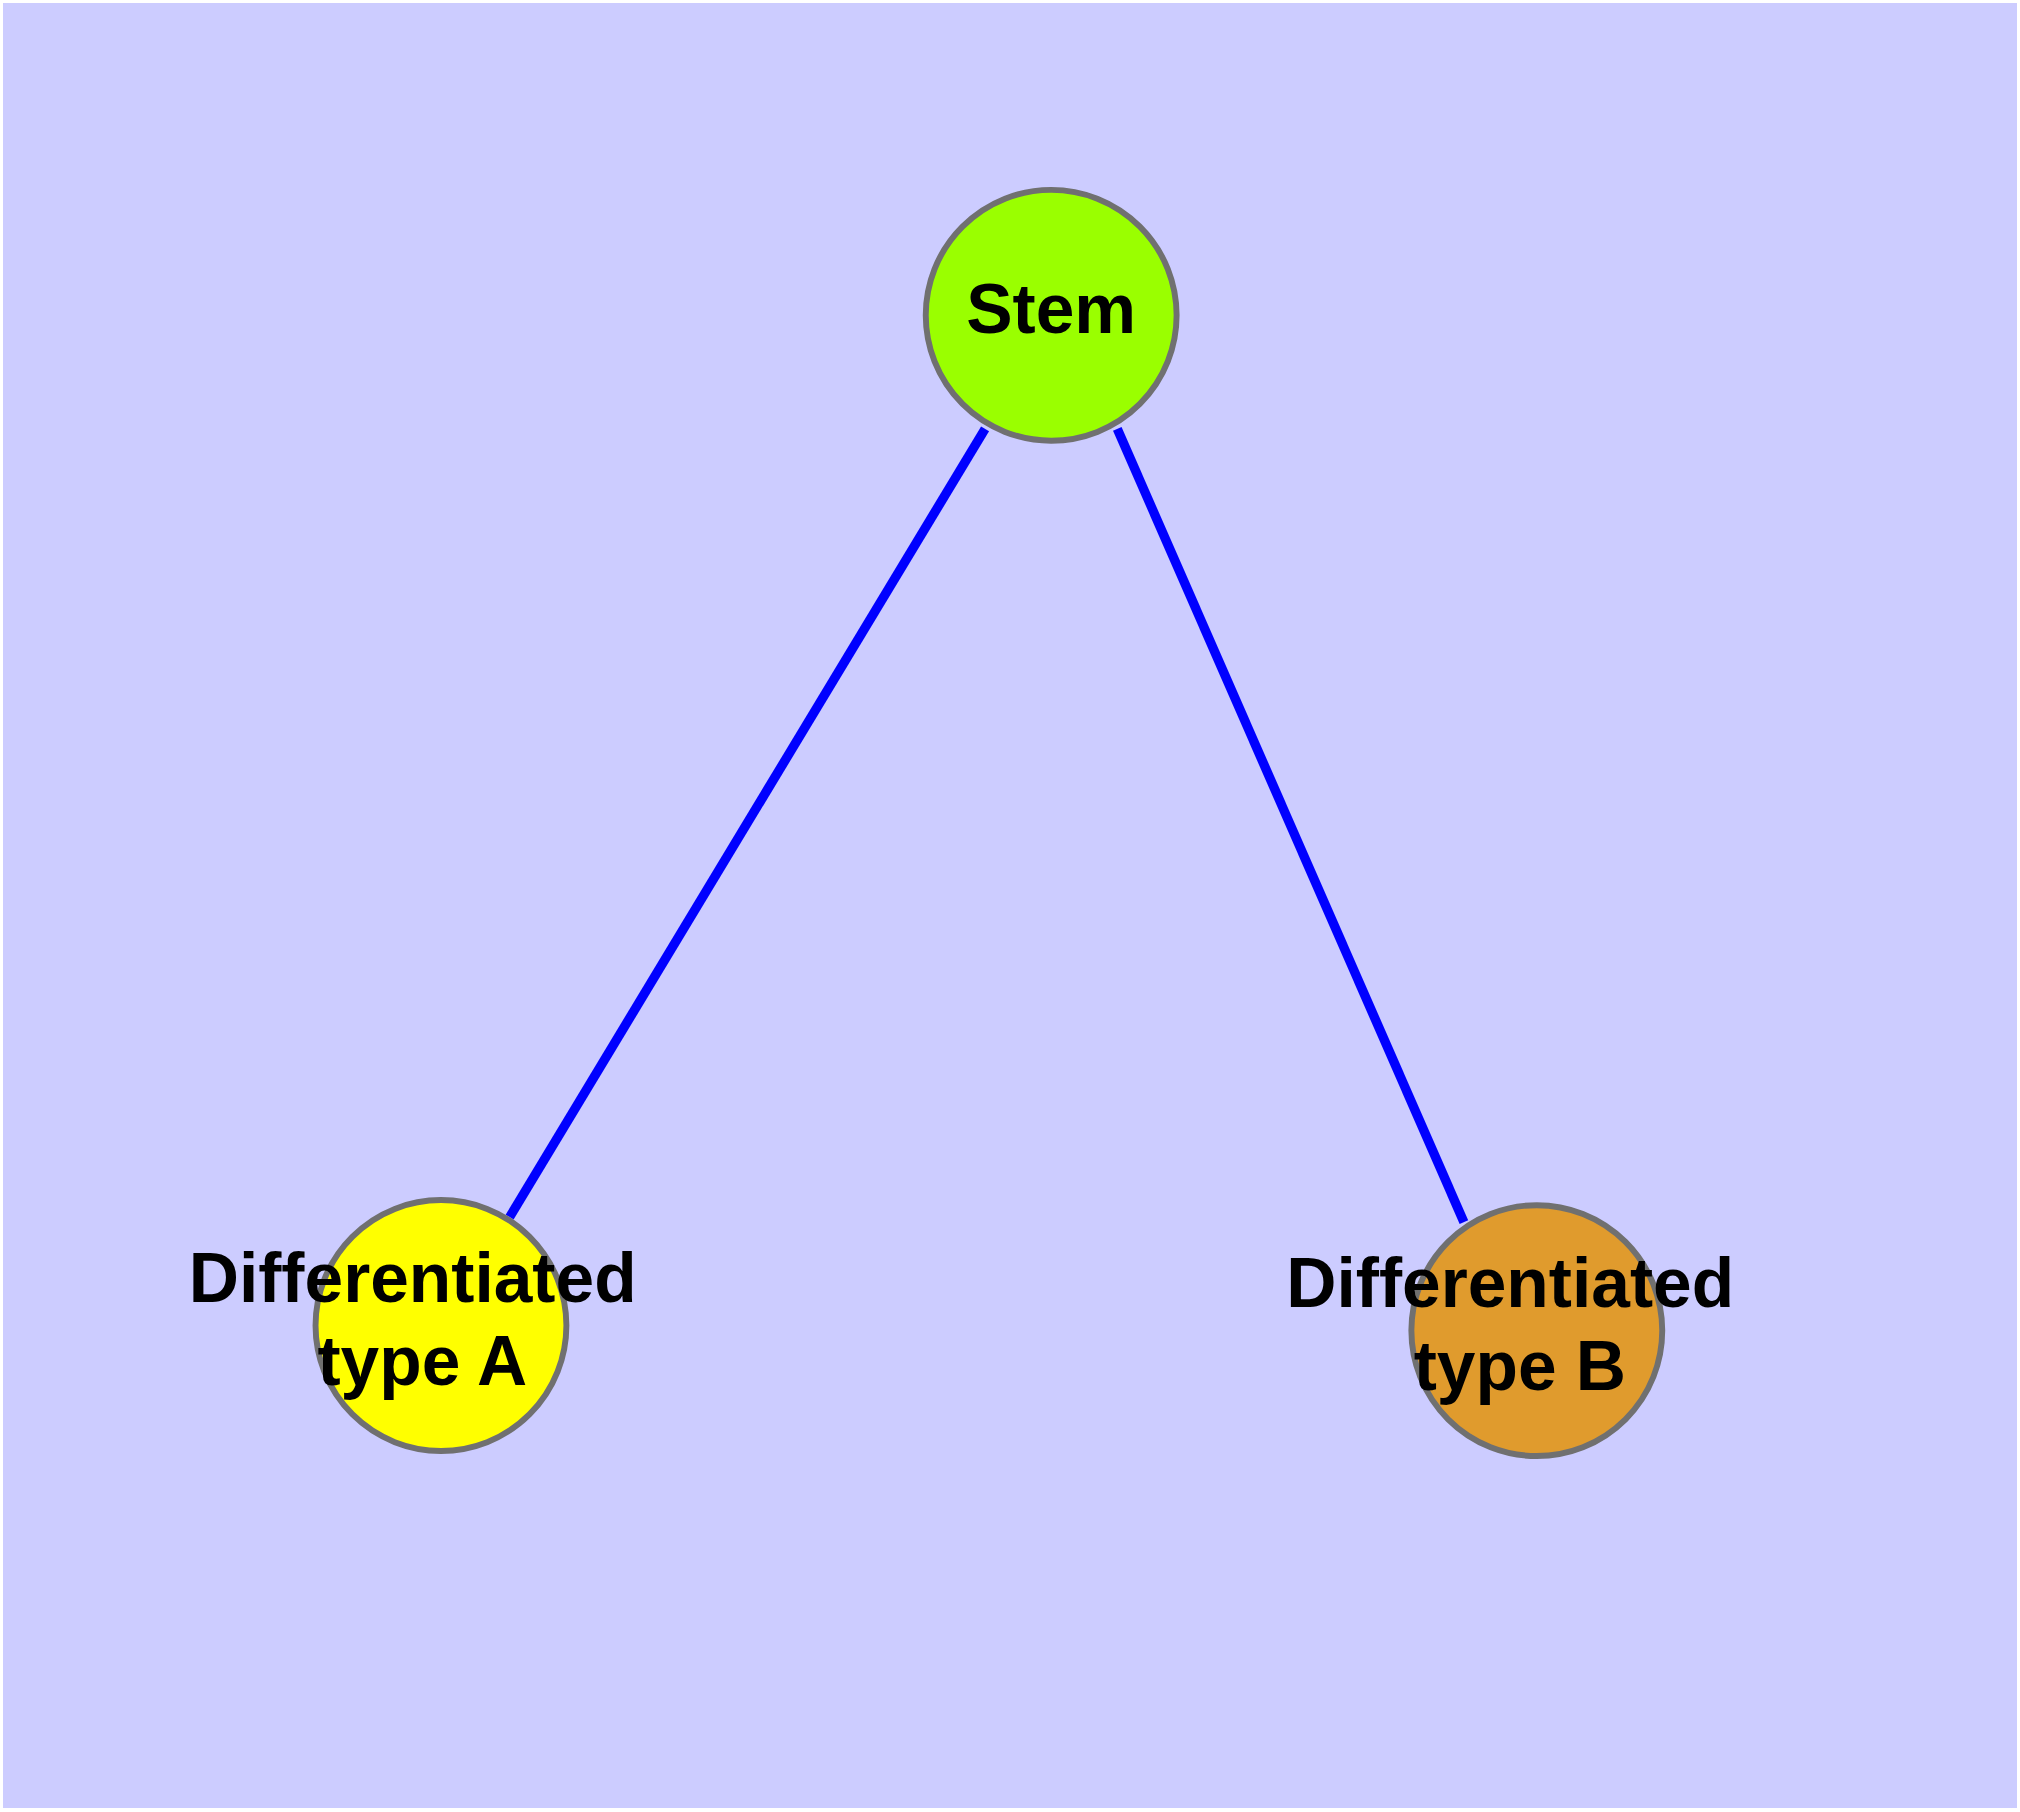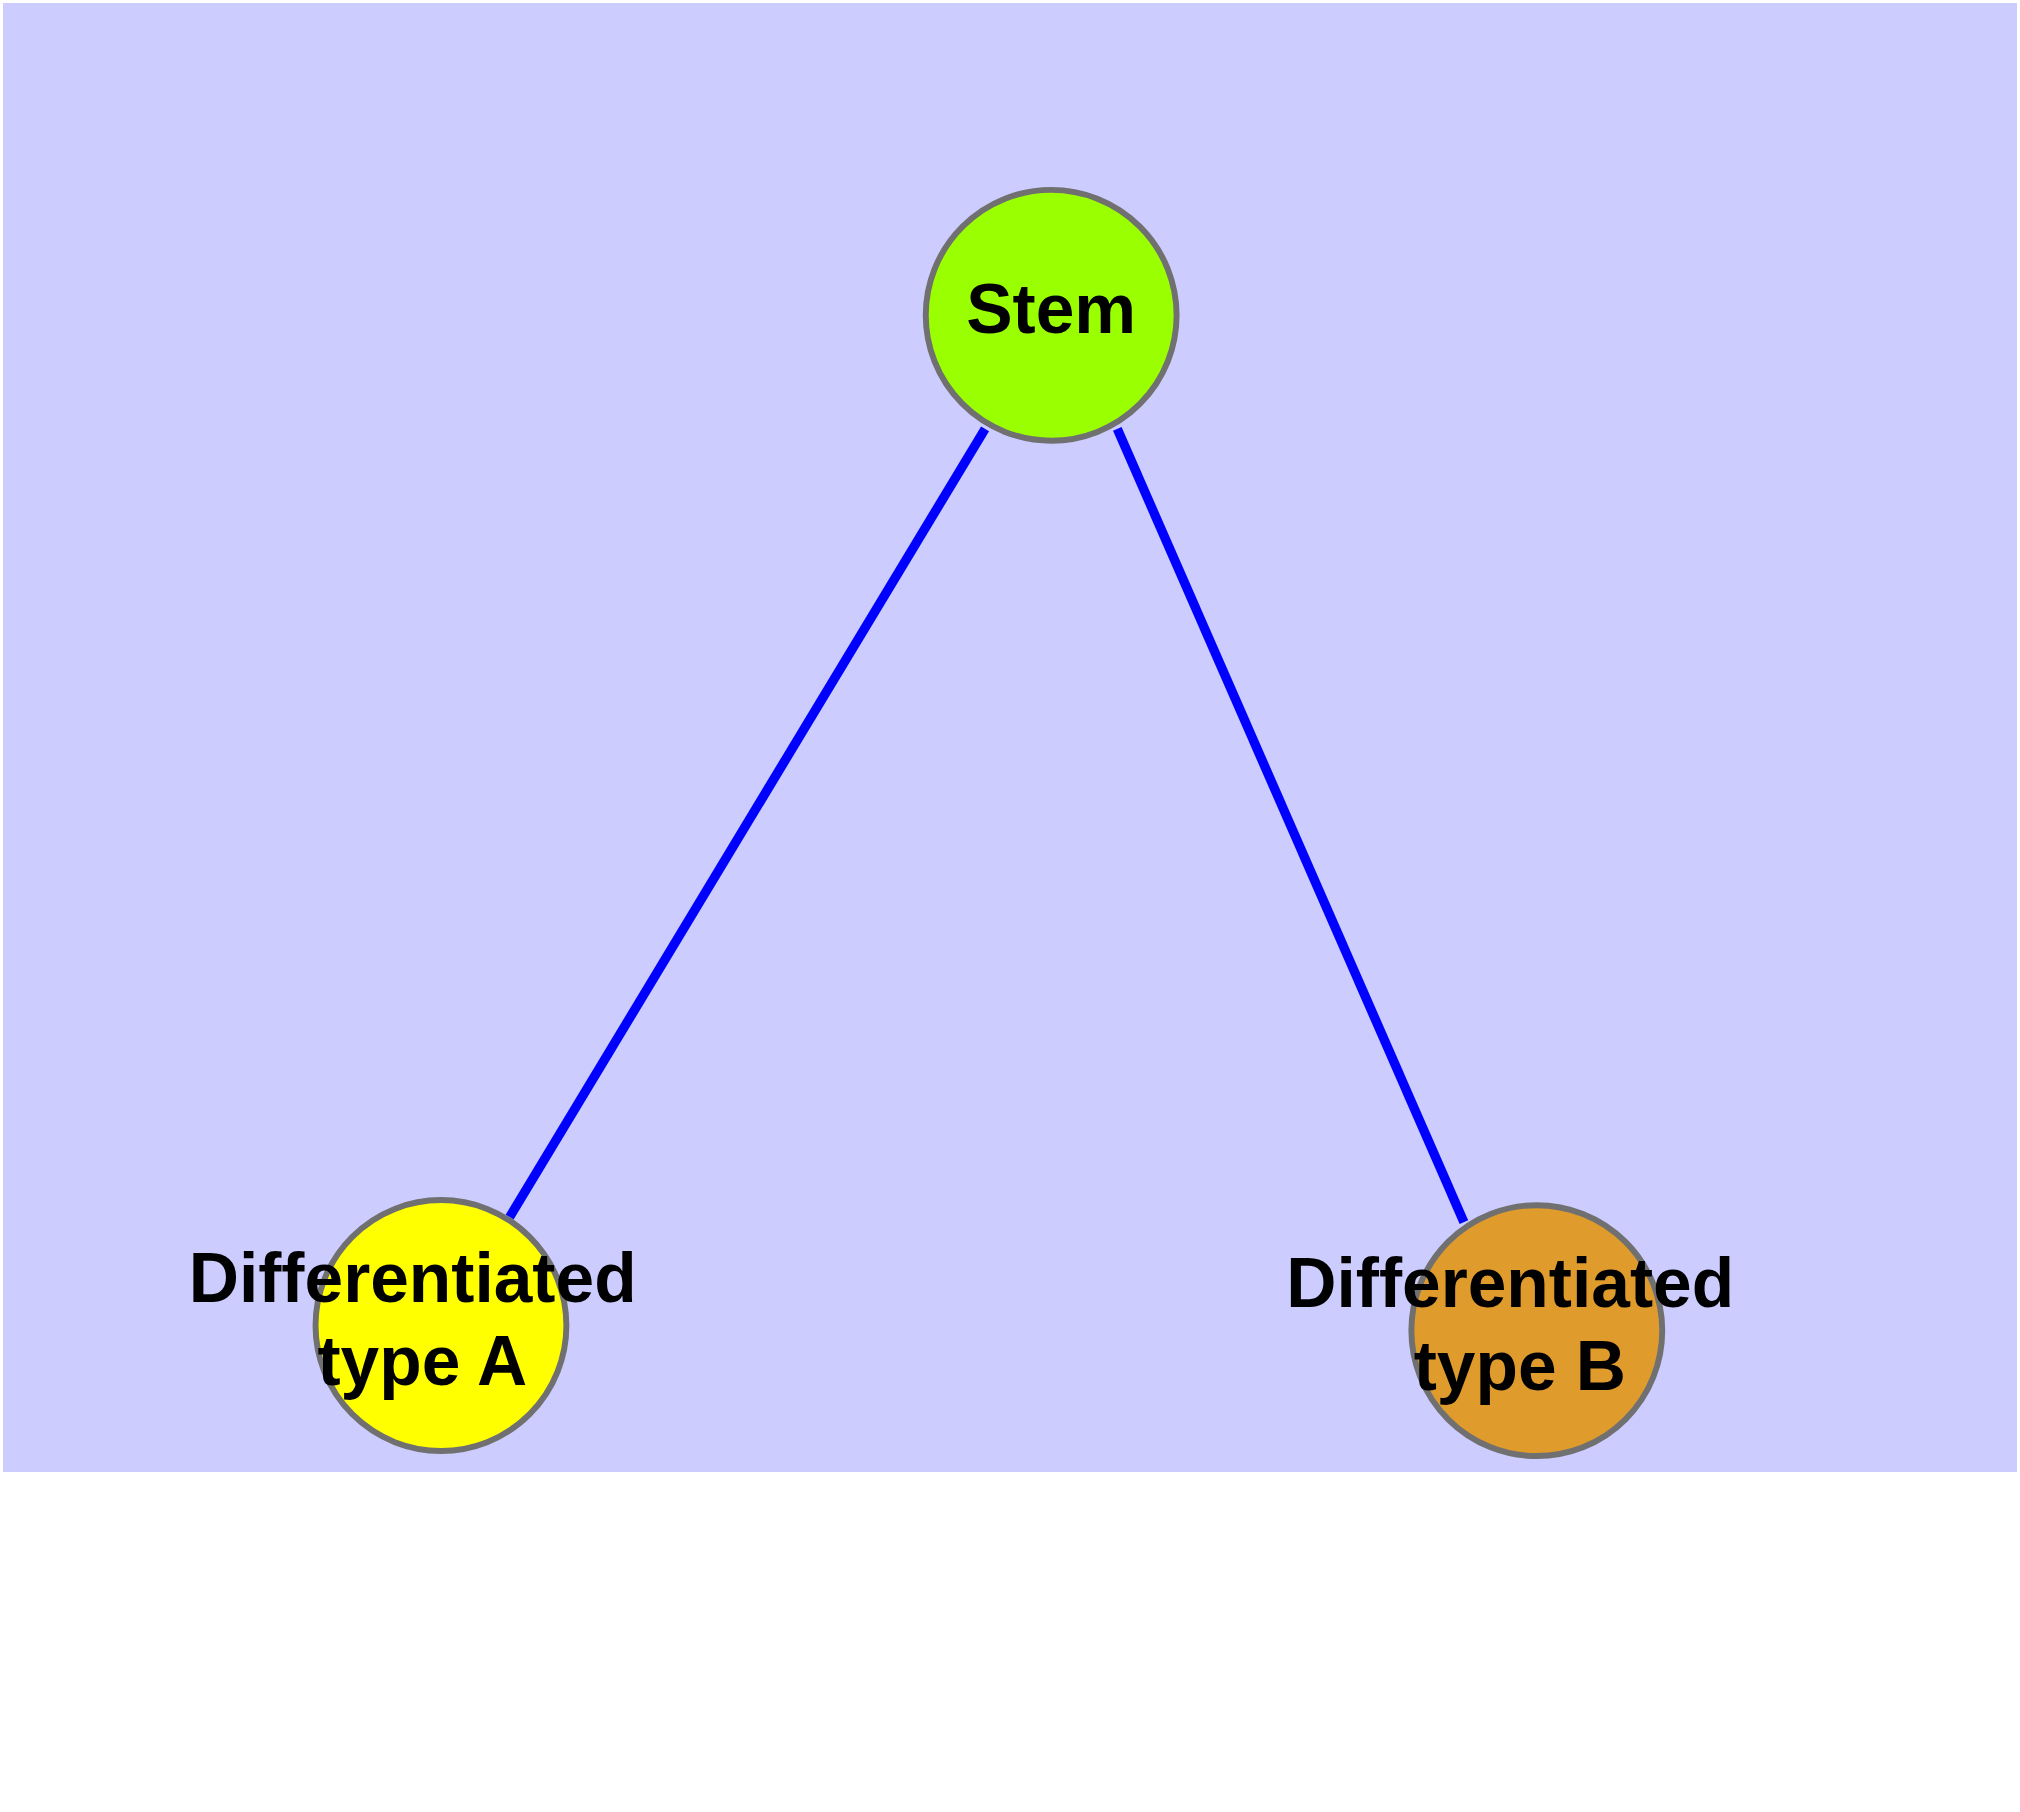--- a/index.html
+++ b/index.html
@@ -49,21 +49,21 @@
   .edge-line {
     stroke: #0000ff;
     stroke-width: 11;
     stroke-linecap: butt;
     fill: none;
   }
 </style>
 </head>
 <body>
 
-<div id="canvas" style="width: 2021px; height: 1472px;">
+<div id="canvas" style="width: 2021px; height: 1812px;">
   <div id="plot-area" style="background: rgb(204, 204, 255);"></div>
 
   <svg id="graph-svg" viewBox="0 0 2384 2138" style="width: 2021px; height: 1812px;">
 
     <g>
       <line class="edge-line" x1="1162" y1="506" x2="601" y2="1436" stroke="#0000ff"></line>
       <line class="edge-line" x1="1318" y1="506" x2="1727" y2="1442" stroke="#0000ff"></line>
     </g>
 
     <g>

